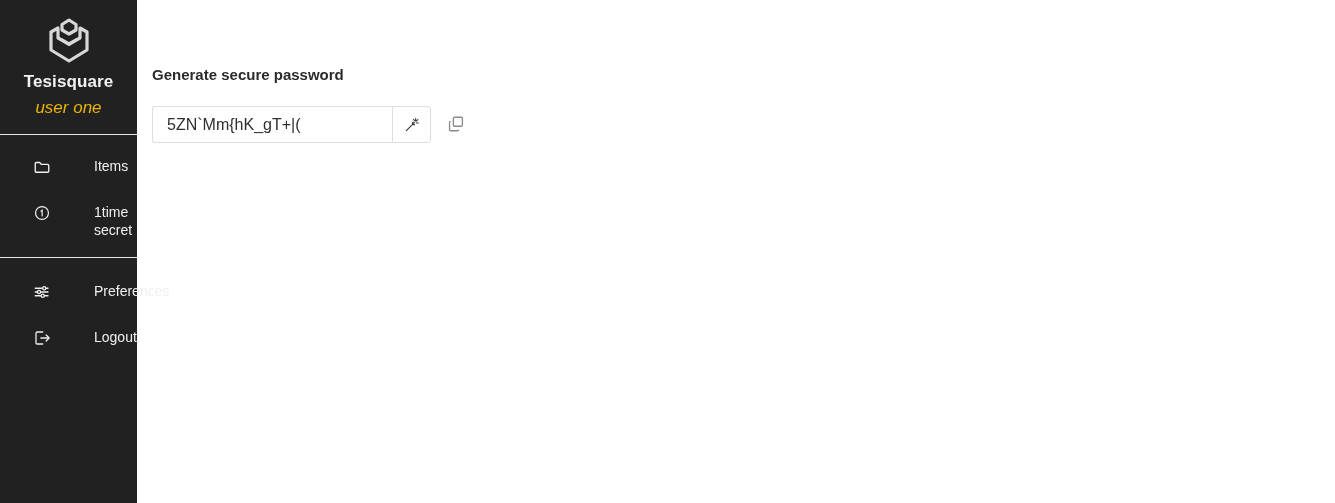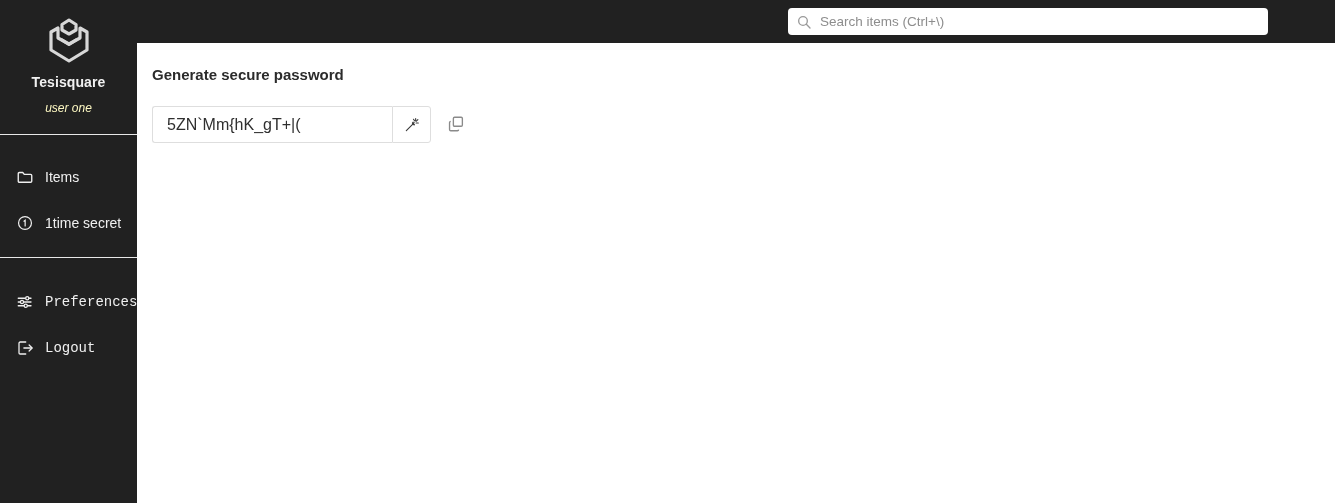--- a/index.html
+++ b/index.html
@@ -70,52 +70,52 @@
     text-align: center;
     height: 134px;
   }
   .brand-logo {
     width: 52px; height: 52px;
     margin: 0 auto 6px auto;
     color: #d8d8d8;
     display: flex; align-items: center; justify-content: center;
   }
   .brand-name {
-    font-size: 14px;
+    font-size: 17px;
     font-weight: bold;
     color: #f2f2f2;
     letter-spacing: .1px;
     line-height: 16px;
   }
   .brand-user {
-    font-size: 12px;
+    font-size: 17px;
     font-style: italic;
-    color: #fef9c3;
+    color: #eab308;
     margin-top: 11px;
     line-height: 14px;
   }
   .divider {
     height: 1px;
     background: #e8e8e8;
     width: 100%;
   }
   .nav-group-main { padding-top: 22px; }
-  .nav-group-bottom { padding-top: 24px; font-family: Liberation Mono, monospace; }
+  .nav-group-bottom { padding-top: 24px; }
 
   .nav-item {
     display: flex;
-    align-items: center;
     height: 40px;
-    padding-left: 15px;
+    padding-left: 32px;
     color: #f0f0f0;
     font-size: 14px;
     cursor: pointer;
     margin-bottom: 6px;
     border-top-right-radius: 7px;
     border-bottom-right-radius: 7px;
+    gap: 32px;
   }
   .nav-item .nav-icon {
     width: 19px; height: 19px;
     flex: 0 0 19px;
     margin-right: 11px;
     display: flex; align-items: center; justify-content: center;
     color: #f0f0f0;
   }
   .nav-item.active {
     background: #eda248;
@@ -189,31 +189,20 @@
     cursor: pointer;
     color: #8a8a8a;
   }
   svg { display: block; }
 </style>
 </head>
 <body>
 
 <div class="app">
 
-  <div class="topbar">
-    <div class="search-wrap">
-      <span class="search-icon">
-        <svg width="16" height="16" viewBox="0 0 24 24" fill="none" stroke="currentColor" stroke-width="2" stroke-linecap="round">
-          <circle cx="10.5" cy="10.5" r="6.5"></circle>
-          <line x1="15.5" y1="15.5" x2="21" y2="21"></line>
-        </svg>
-      </span>
-      <input class="search-input" type="text" placeholder="Search items (Ctrl+\)" style="">
-    </div>
-  </div>
 
   <div class="sidebar">
 
     <div class="brand">
       <div class="brand-logo">
         <svg width="48" height="50" viewBox="0 0 48 50" fill="none" stroke="currentColor" stroke-width="3.2" stroke-linejoin="round" stroke-linecap="round">
           <path d="M24 3 L31 7.5 L31 13 L24 17 L17 13 L17 7.5 Z"></path>
           <path d="M6 15 L13 11 L13 21 L24 27 L35 21 L35 11 L42 15 L42 33 L24 44 L6 33 Z"></path>
           <path d="M17 23 L24 27.5 L31 23"></path>
         </svg>

